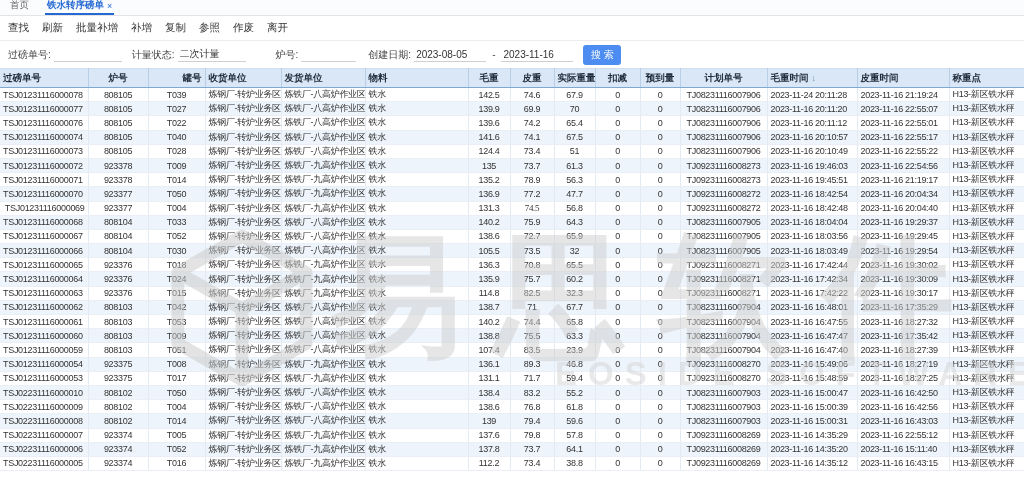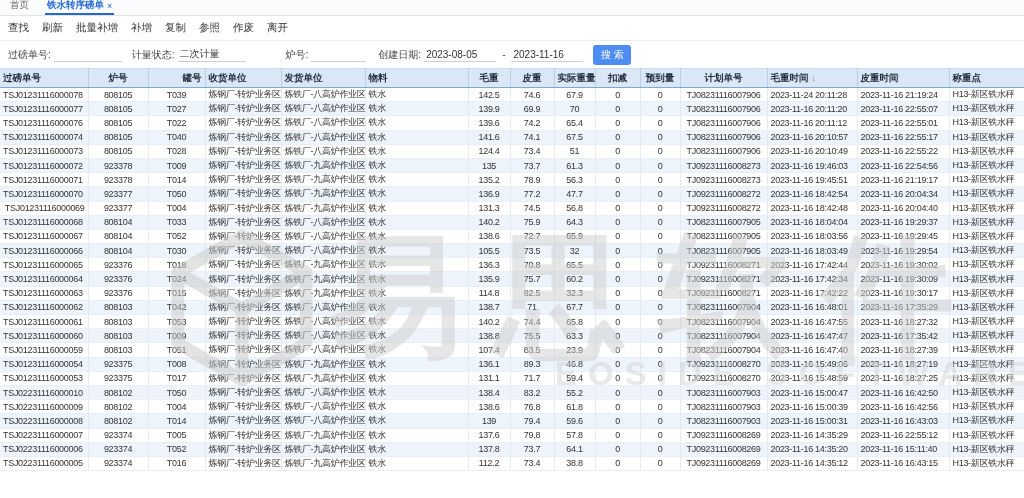--- a/index.html
+++ b/index.html
@@ -32,21 +32,21 @@
   }
 
   
   .filterbar { height:27px; display:flex; align-items:center; padding:0 8px; font-size:10px; color:#444; }
   .f-label { white-space:nowrap; margin-right:3px; }
   .f-input {
     border:none; border-bottom:1px solid #cfcfcf; background:transparent;
     height:15px; font-family:inherit; font-size:10px; color:#333; padding:0 2px;
   }
   .w68{width:68px;} .w55{width:55px;} .w72{width:72px;}
-  .g2{margin-left:10px;} .g3{margin-left:40px;} .g4{margin-left:12px;}
+  .g2{margin-left:10px;} .g3{margin-left:30px;} .g4{margin-left:12px;}
   .f-sep{margin:0 6px; color:#555;}
   .search-btn {
     margin-left:10px; width:38px; height:20px; border:none; border-radius:3px;
     background:#4d8cf0; color:#fff; font-family:inherit; font-size:10px;
     cursor:pointer; line-height:20px; text-align:center; white-space:nowrap;
   }
 
   
   .grid-wrap { position:relative; }
   table.grid { border-collapse:collapse; table-layout:fixed; width:1024px; }
@@ -290,21 +290,21 @@
           <td style="text-align: left;">H13-新区铁水秤</td>
         </tr>
         <tr>
           <td style="text-align: right;">TSJ01231116000069</td>
           <td style="text-align: center;">923377</td>
           <td style="text-align: center;">T004</td>
           <td style="text-align: left;">炼钢厂-转炉业务区</td>
           <td style="text-align: left;">炼铁厂-九高炉作业区</td>
           <td style="text-align: left;">铁水</td>
           <td style="text-align: center;">131.3</td>
-          <td style="text-align: center;">74.5</td>
+          <td style="text-align: center; font-family: Liberation Serif, serif;">74.5</td>
           <td style="text-align: center;">56.8</td>
           <td style="text-align: center;">0</td>
           <td style="text-align: center;">0</td>
           <td style="text-align: center;">TJ09231116008272</td>
           <td style="text-align: left;">2023-11-16 18:42:48</td>
           <td style="text-align: left;">2023-11-16 20:04:40</td>
           <td style="text-align: left;">H13-新区铁水秤</td>
         </tr>
         <tr>
           <td style="text-align: left;">TSJ01231116000068</td>

